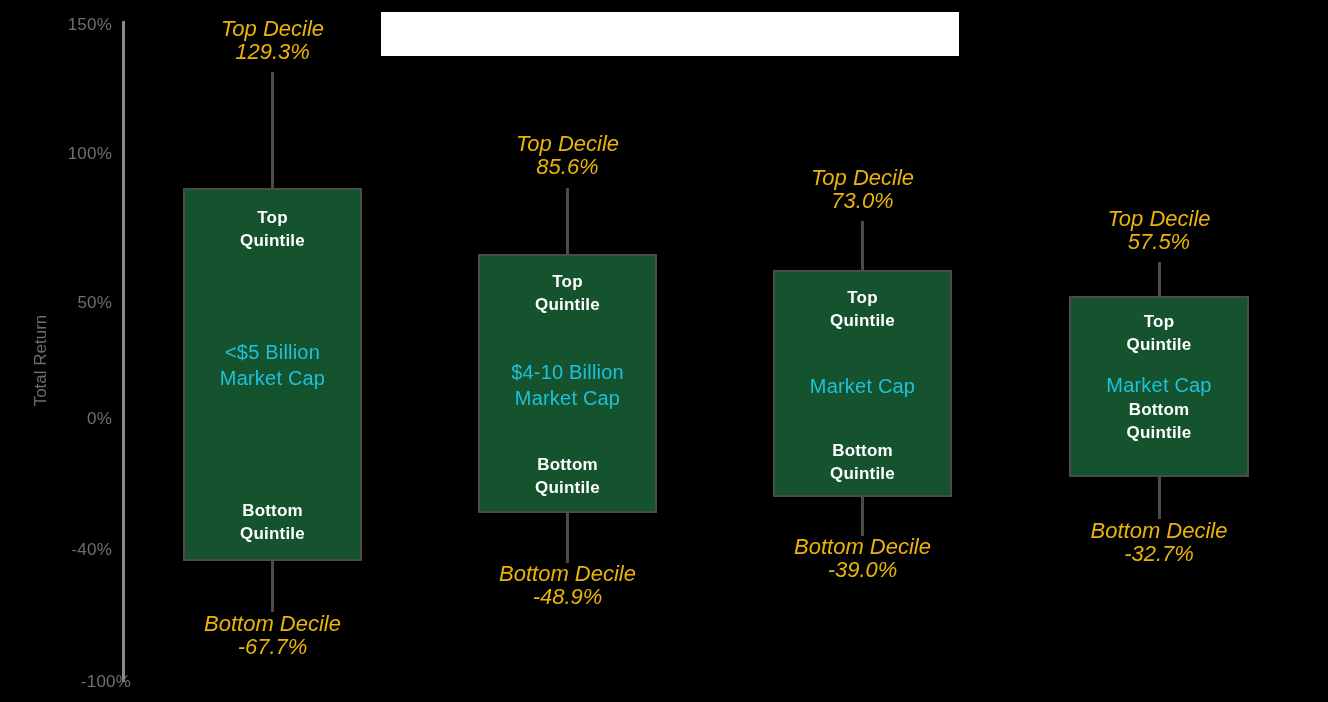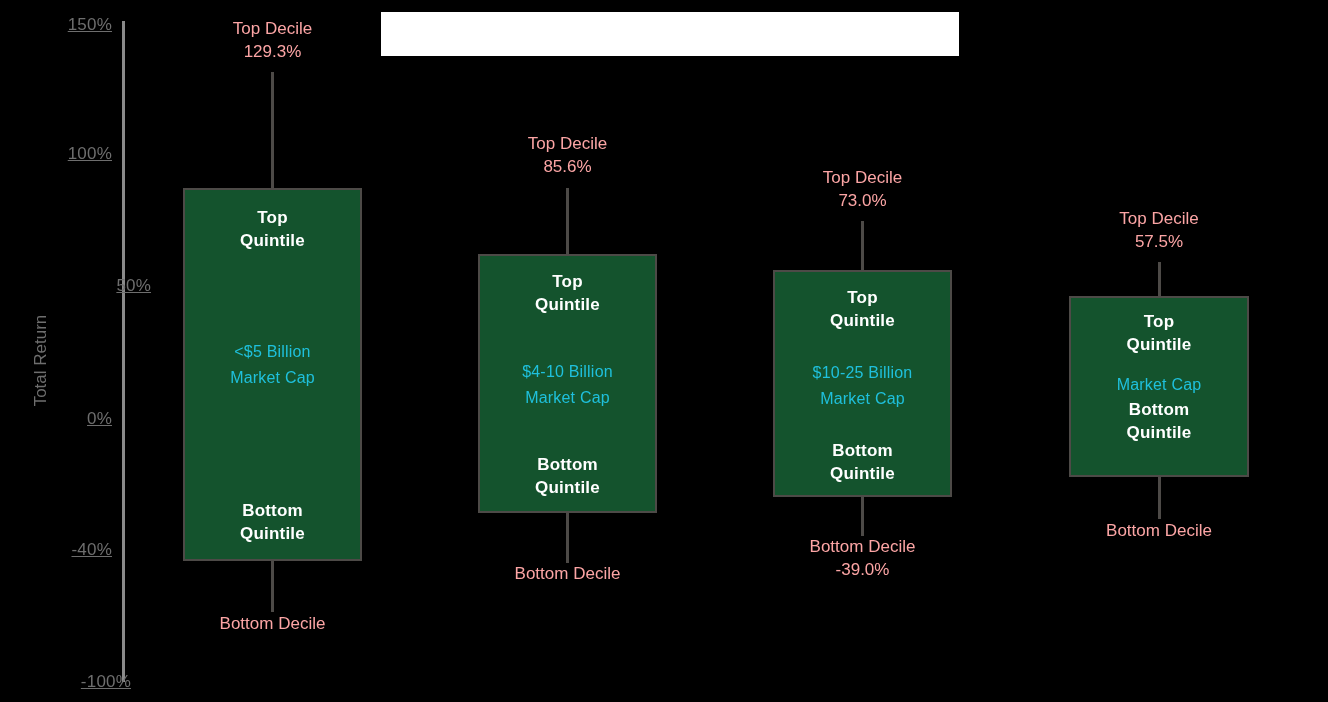--- a/index.html
+++ b/index.html
@@ -30,21 +30,20 @@
   }
   .tick-label {
     position: absolute;
     right: 0;
     text-align: right;
     color: #6e6e6e;
     font-size: 17px;
     line-height: 17px;
     letter-spacing: 0.2px;
     white-space: nowrap;
-    text-decoration: underline;
   }
   .tick-wrap {
     position: absolute;
     left: 0;
     width: 112px;
     height: 17px;
   }
   .axis-title {
     position: absolute;
     left: -40px;
@@ -103,33 +102,34 @@
   }
   .quintile-label {
     color: #ffffff;
     font-weight: bold;
     font-size: 17px;
     line-height: 23px;
     letter-spacing: 0.2px;
   }
   .capband-label {
     color: #1fc0dc;
-    font-size: 16px;
+    font-size: 20px;
     line-height: 26px;
     letter-spacing: 0.2px;
   }
   .decile-label {
     position: absolute;
     left: -60px;
     right: -60px;
     text-align: center;
-    color: #fca5a5;
-    font-size: 17px;
+    color: #eab308;
+    font-size: 22px;
     line-height: 23px;
     white-space: nowrap;
+    font-style: italic;
   }
   .decile-label .val {
     display: block;
   }
 
   
   .s1 .box { padding: 16px 4px 14px 4px; }
   .s1 .box-inner-mid { margin-top: -22px; }
   .s2 .box { padding: 14px 4px 12px 4px; }
   .s3 .box { padding: 14px 4px 10px 4px; }
@@ -146,21 +146,21 @@
 
   <div class="axis-line"></div>
   <div class="axis-title">Total Return</div>
 
   <div class="tick-wrap" style="top:16px;">
       <span class="tick-label">150%</span>
     </div>
   <div class="tick-wrap" style="top:145px;">
       <span class="tick-label">100%</span>
     </div>
-  <div class="tick-wrap" style="top:277px;padding-left:39px;">
+  <div class="tick-wrap" style="top:294px;">
       <span class="tick-label">50%</span>
     </div>
   <div class="tick-wrap" style="top:410px;">
       <span class="tick-label">0%</span>
     </div>
   <div class="tick-wrap" style="top:541px;">
       <span class="tick-label">-40%</span>
     </div>
   <div class="tick-wrap" style="top:673px;margin-left:19px;">
       <span class="tick-label">-100%</span>
@@ -184,20 +184,21 @@
       </div>
       <div class="box-inner-bot">
         <div class="quintile-label">Bottom</div>
         <div class="quintile-label">Quintile</div>
       </div>
     </div>
 
     <div class="whisker" style="top:561px; height:51px;"></div>
     <div class="decile-label" style="top:612px;">
       <span>Bottom Decile</span>
+      <span class="val">-67.7%</span>
     </div>
   </div>
 
   <div class="series s2" style="left:478px; width:179px;">
     <div class="decile-label" style="top:132px;">
       <span>Top Decile</span>
       <span class="val">85.6%</span>
     </div>
     <div class="whisker" style="top:188px; height:66px;"></div>
 
@@ -212,37 +213,37 @@
       </div>
       <div class="box-inner-bot">
         <div class="quintile-label">Bottom</div>
         <div class="quintile-label">Quintile</div>
       </div>
     </div>
 
     <div class="whisker" style="top:513px; height:50px;"></div>
     <div class="decile-label" style="top:562px;">
       <span>Bottom Decile</span>
+      <span class="val">-48.9%</span>
     </div>
   </div>
 
   <div class="series s3" style="left:773px; width:179px;">
     <div class="decile-label" style="top:166px;">
       <span>Top Decile</span>
       <span class="val">73.0%</span>
     </div>
     <div class="whisker" style="top:221px; height:49px;"></div>
 
     <div class="box" style="top:270px; height:227px;">
       <div class="box-inner-top">
         <div class="quintile-label">Top</div>
         <div class="quintile-label">Quintile</div>
       </div>
       <div class="box-inner-mid">
-        <div class="capband-label">$10-25 Billion</div>
         <div class="capband-label">Market Cap</div>
       </div>
       <div class="box-inner-bot">
         <div class="quintile-label">Bottom</div>
         <div class="quintile-label">Quintile</div>
       </div>
     </div>
 
     <div class="whisker" style="top:497px; height:39px;"></div>
     <div class="decile-label" style="top:535px;">
@@ -268,16 +269,17 @@
       </div>
       <div class="box-inner-bot">
         <div class="quintile-label">Bottom</div>
         <div class="quintile-label">Quintile</div>
       </div>
     </div>
 
     <div class="whisker" style="top:477px; height:42px;"></div>
     <div class="decile-label" style="top:519px;">
       <span>Bottom Decile</span>
+      <span class="val">-32.7%</span>
     </div>
   </div>
 
 </div>
 
 </body></html>

